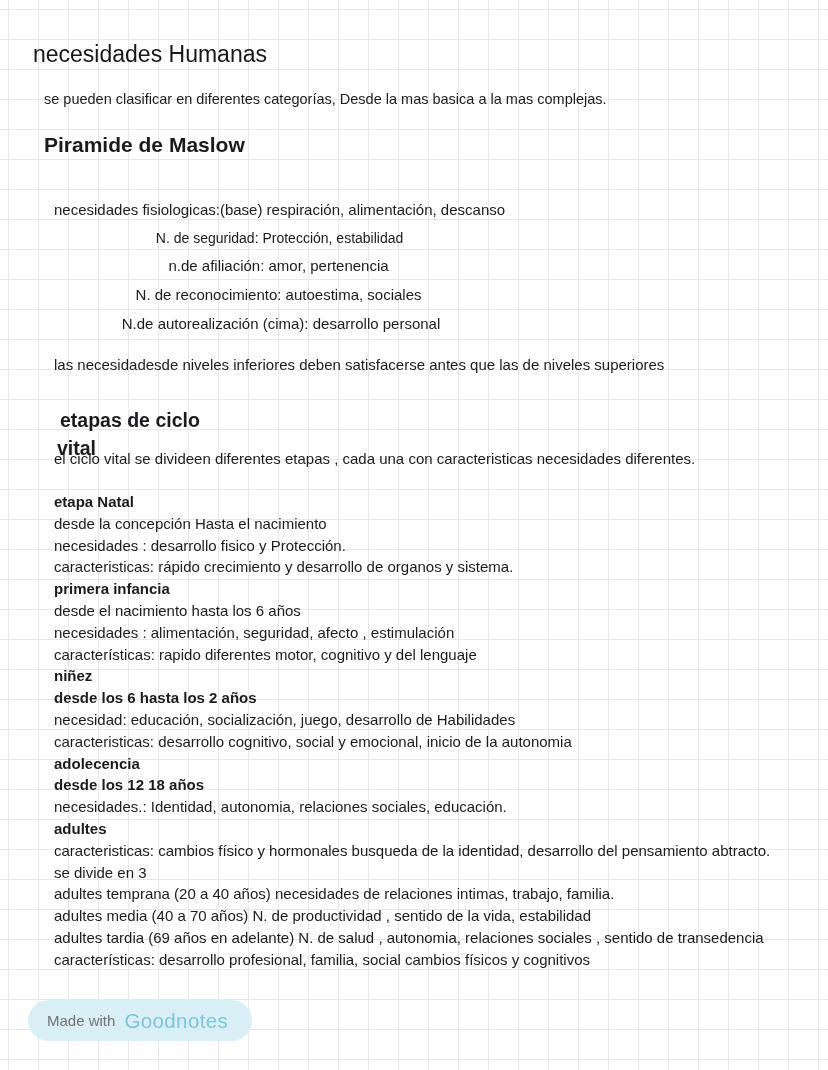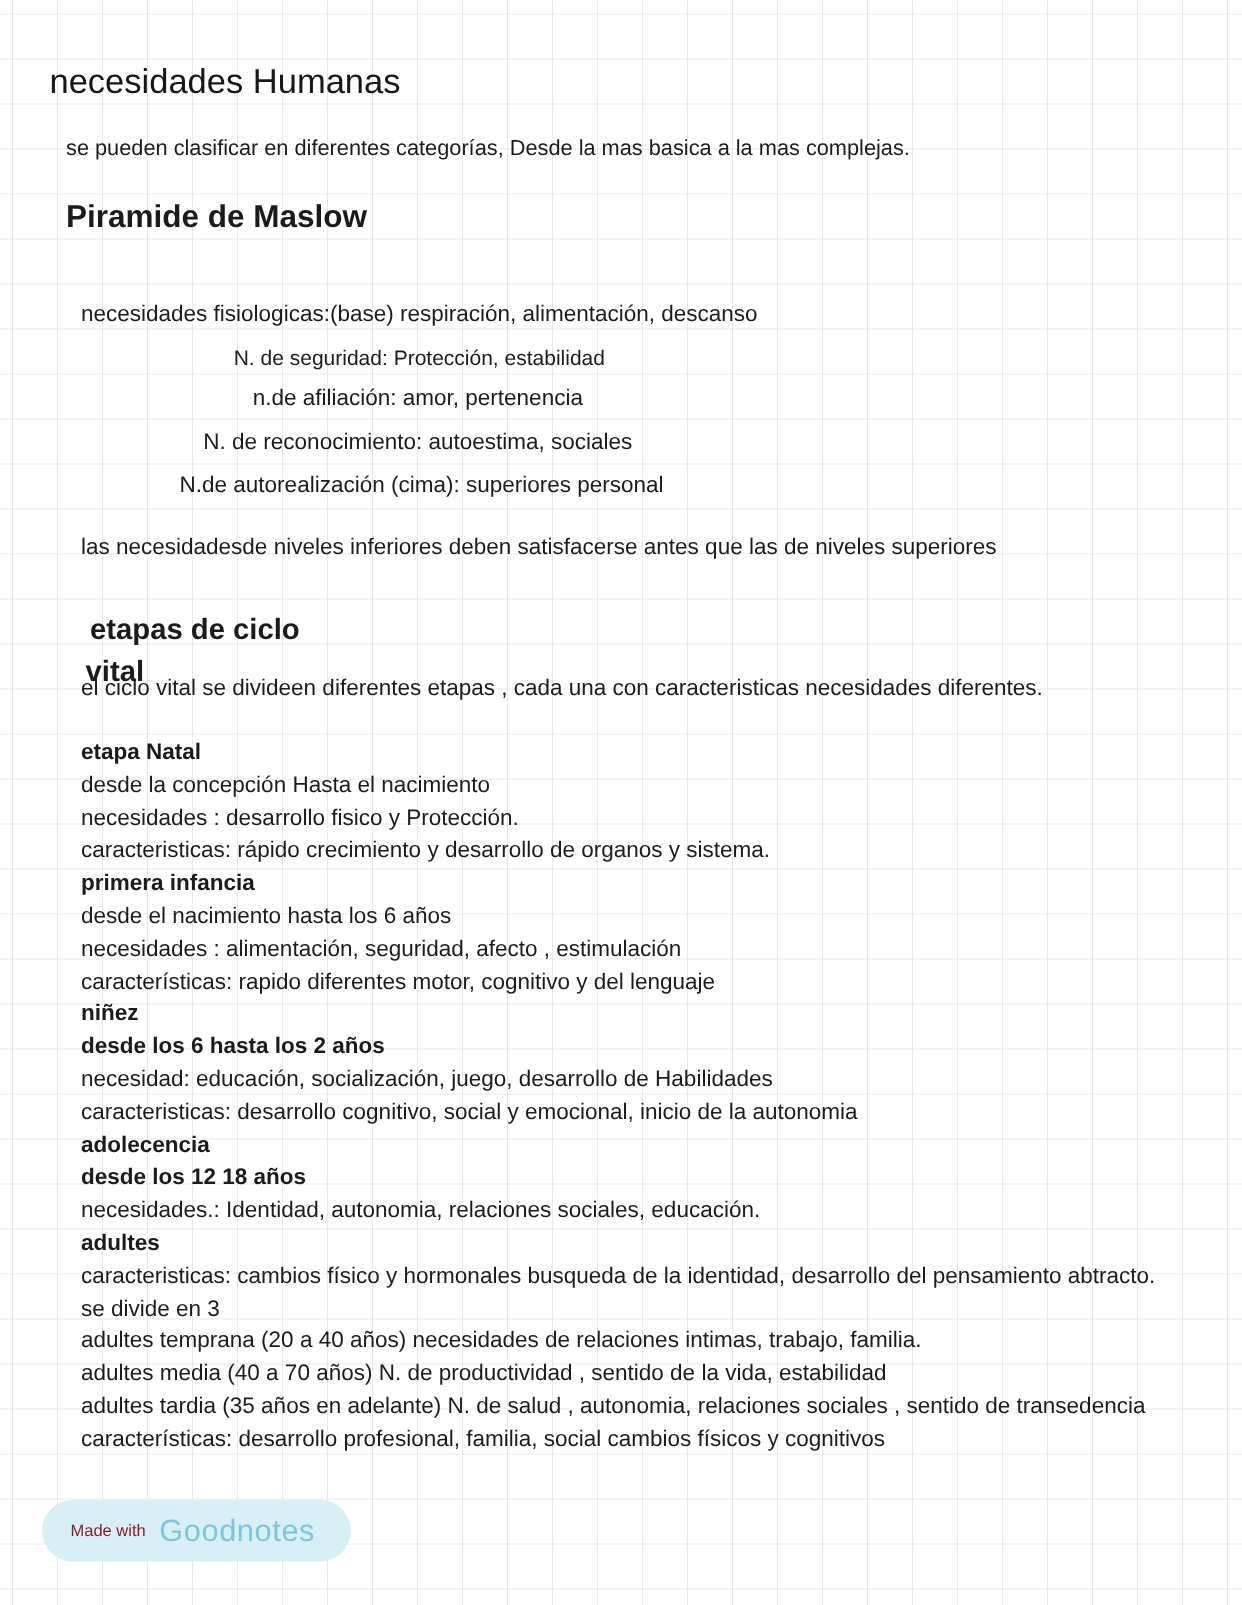--- a/index.html
+++ b/index.html
@@ -92,22 +92,22 @@
     height: 41px;
     padding: 0 24px 0 19px;
     border-radius: 21px;
     background: #d9eff6;
     display: flex;
     align-items: center;
     gap: 9px;
     z-index: 0;
   }
   .watermark .made {
-    color: #7f1d1d;
-    font-size: 11px;
+    color: #737373;
+    font-size: 15px;
   }
   .watermark .brand {
     color: #7cc5da;
     font-size: 20.5px;
     letter-spacing: 0.4px;
     text-align: right;
   }
 </style>
 </head>
 <body>
@@ -123,21 +123,21 @@
 
   <div class="page-intro">se pueden clasificar en diferentes categorías, Desde la mas basica a la mas complejas.</div>
 
   <div class="maslow-heading">Piramide de Maslow</div>
 
   <div class="maslow-list">
     <div class="level">necesidades fisiologicas:(base) respiración, alimentación, descanso</div>
     <div class="level">N. de seguridad: Protección, estabilidad</div>
     <div class="level">n.de afiliación: amor, pertenencia</div>
     <div class="level">N. de reconocimiento: autoestima, sociales</div>
-    <div class="level">N.de autorealización (cima): superiores personal</div>
+    <div class="level">N.de autorealización (cima): desarrollo personal</div>
   </div>
 
   <div class="maslow-note">las necesidadesde niveles inferiores deben satisfacerse antes que las de niveles superiores</div>
 
   <div class="ciclo-heading">
     <div class="line1">etapas de ciclo</div>
     <div class="line2">vital</div>
   </div>
 
   <div class="ciclo-intro">el ciclo vital se divideen diferentes etapas , cada una con caracteristicas necesidades diferentes.</div>
@@ -156,17 +156,17 @@
     <div class="note-line">necesidad: educación, socialización, juego, desarrollo de Habilidades</div>
     <div class="note-line">caracteristicas: desarrollo cognitivo, social y emocional, inicio de la autonomia</div>
     <div class="note-line bold">adolecencia</div>
     <div class="note-line bold">desde los 12  18 años</div>
     <div class="note-line">necesidades.: Identidad, autonomia, relaciones sociales, educación.</div>
     <div class="note-line bold">adultes</div>
     <div class="note-line">caracteristicas: cambios físico y hormonales busqueda de la identidad, desarrollo del pensamiento abtracto.</div>
     <div class="note-line">se divide en 3</div>
     <div class="note-line">adultes temprana (20 a 40 años) necesidades de relaciones intimas, trabajo, familia.</div>
     <div class="note-line">adultes media (40 a 70 años) N. de productividad , sentido de la vida, estabilidad</div>
-    <div class="note-line">adultes tardia (35 años en adelante) N. de salud , autonomia, relaciones sociales , sentido de transedencia</div>
+    <div class="note-line">adultes tardia (69 años en adelante) N. de salud , autonomia, relaciones sociales , sentido de transedencia</div>
     <div class="note-line">características: desarrollo profesional, familia, social cambios físicos y cognitivos</div>
   </div>
 
 </div>
 
 </body></html>

